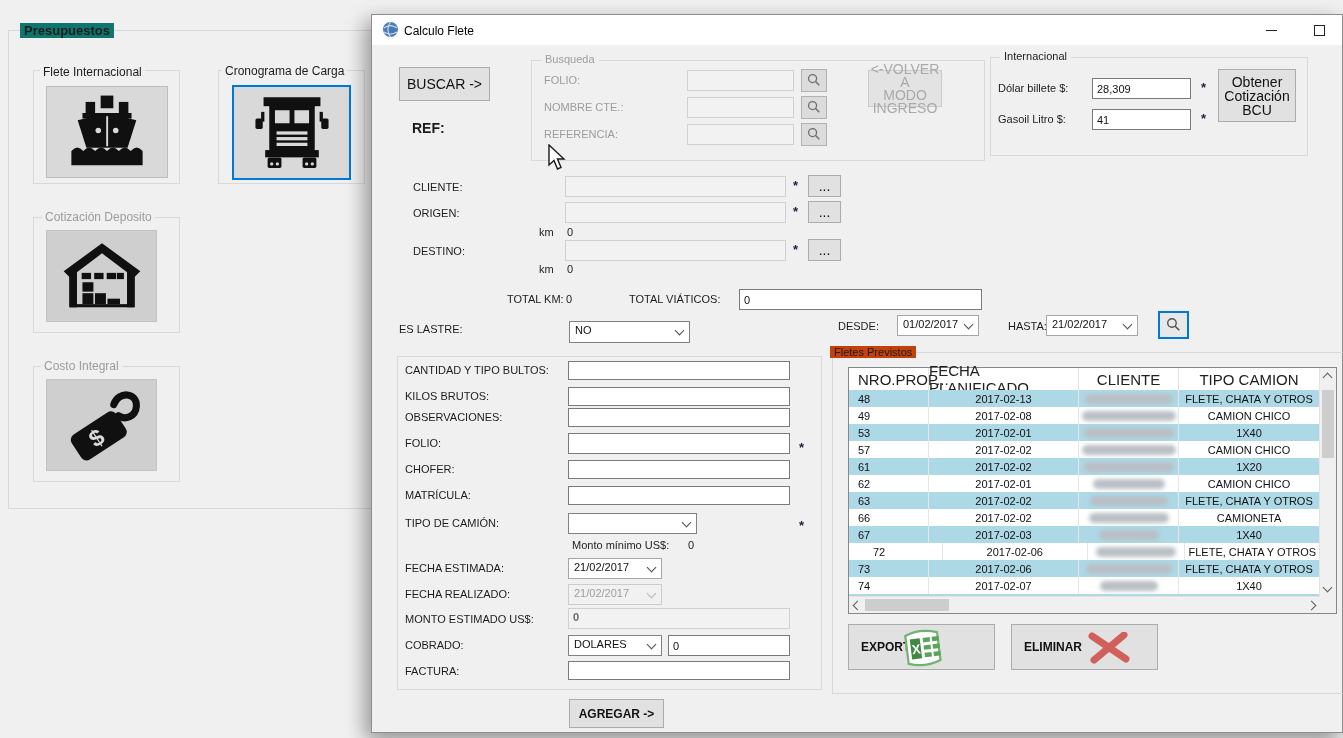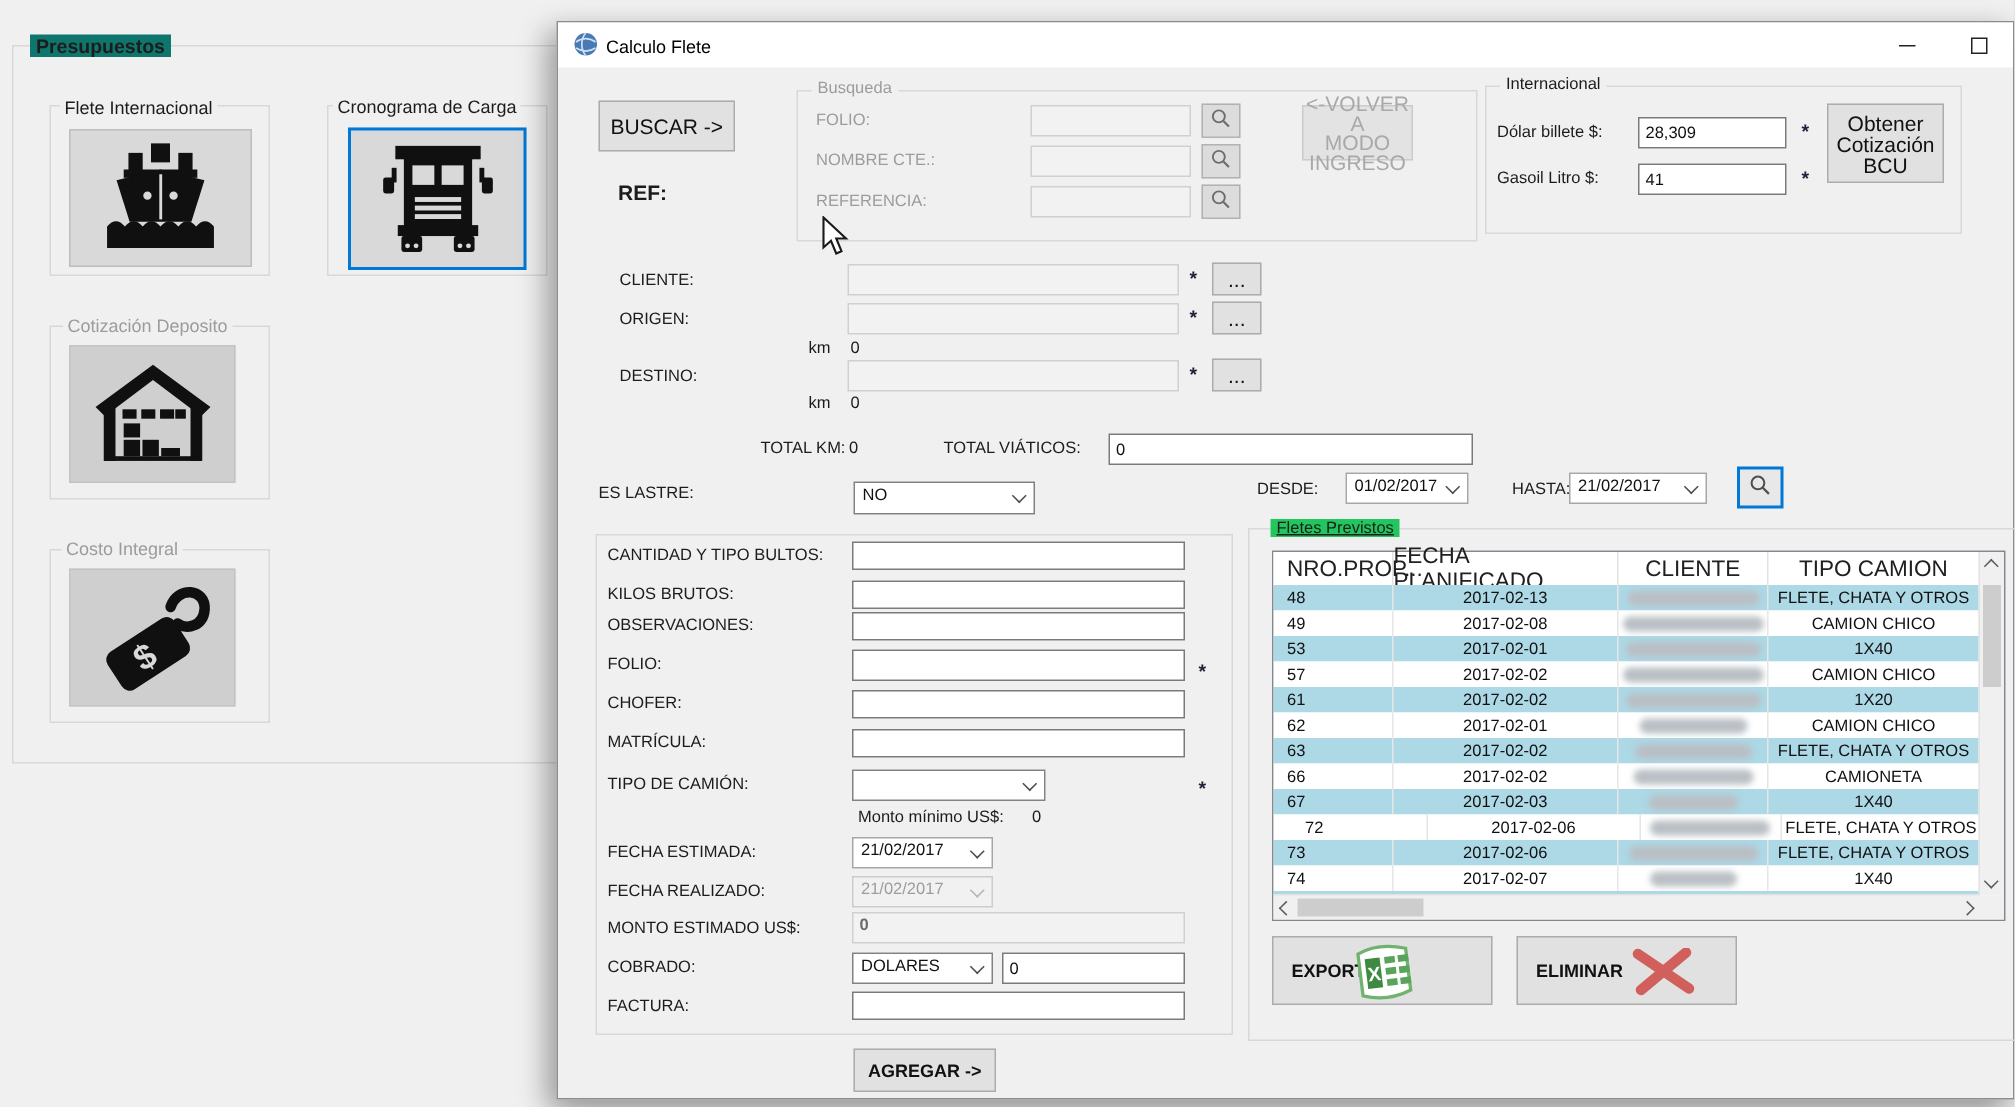--- a/index.html
+++ b/index.html
@@ -292,21 +292,21 @@
     <span>DOLARES</span>
     <span class="chev"></span>
   </div>
   <input class="tbox" style="left: 668px; top: 635px; width: 122px; height: 21px;" value="0">
   <div class="lbl" style="left:405px;top:665px;">FACTURA:</div>
   <input class="tbox" style="left: 568px; top: 661px; width: 222px; height: 19px;">
 
   <div class="btn big" style="left:569px;top:699px;width:95px;height:29px;">AGREGAR -&gt;</div>
 
   <div class="groupbox" style="left:832px;top:352px;width:520px;height:342px;"></div>
-  <div class="lbl" style="left:847px;top:346px;background:#22c55e;padding:0 4px;text-decoration:underline;">Fletes Previstos</div>
+  <div class="lbl" style="left:830px;top:346px;background:#c2410c;padding:0 4px;">Fletes Previstos</div>
 
   <div id="ftable">
     <div class="thead">
       <div class="th" style="width:80px;justify-content:flex-start;padding-left:9px;">NRO.PROP...</div>
       <div class="th" style="width:150px;">FECHA PLANIFICADO</div>
       <div class="th" style="width:100px;">CLIENTE</div>
       <div class="th" style="width:140px;border-right:none;">TIPO CAMION</div>
     </div>
     <div class="tbody">
         <div class="trow hl">
@@ -375,21 +375,21 @@
     </div>
         <div class="trow hl">
       <div class="td" style="width:80px;padding-left:9px;">67</div>
       <div class="td c" style="width:150px;">2017-02-03</div>
       <div class="td c" style="width:100px;">
             <span class="blurblob" style="width: 60px;"></span>
           </div>
       <div class="td c" style="width:140px;border-right:none;">1X40</div>
     </div>
         <div class="trow">
-      <div class="td" style="width:96px;padding-left:9px;margin-left:12px;">72</div>
+      <div class="td" style="width:96px;padding-left:24px;">72</div>
       <div class="td c" style="width:150px;">2017-02-06</div>
       <div class="td c" style="width:100px;">
             <span class="blurblob" style="width: 80px;"></span>
           </div>
       <div class="td c" style="width:140px;border-right:none;">FLETE, CHATA Y OTROS</div>
     </div>
         <div class="trow hl">
       <div class="td" style="width:80px;padding-left:9px;">73</div>
       <div class="td c" style="width:150px;">2017-02-06</div>
       <div class="td c" style="width:100px;">

